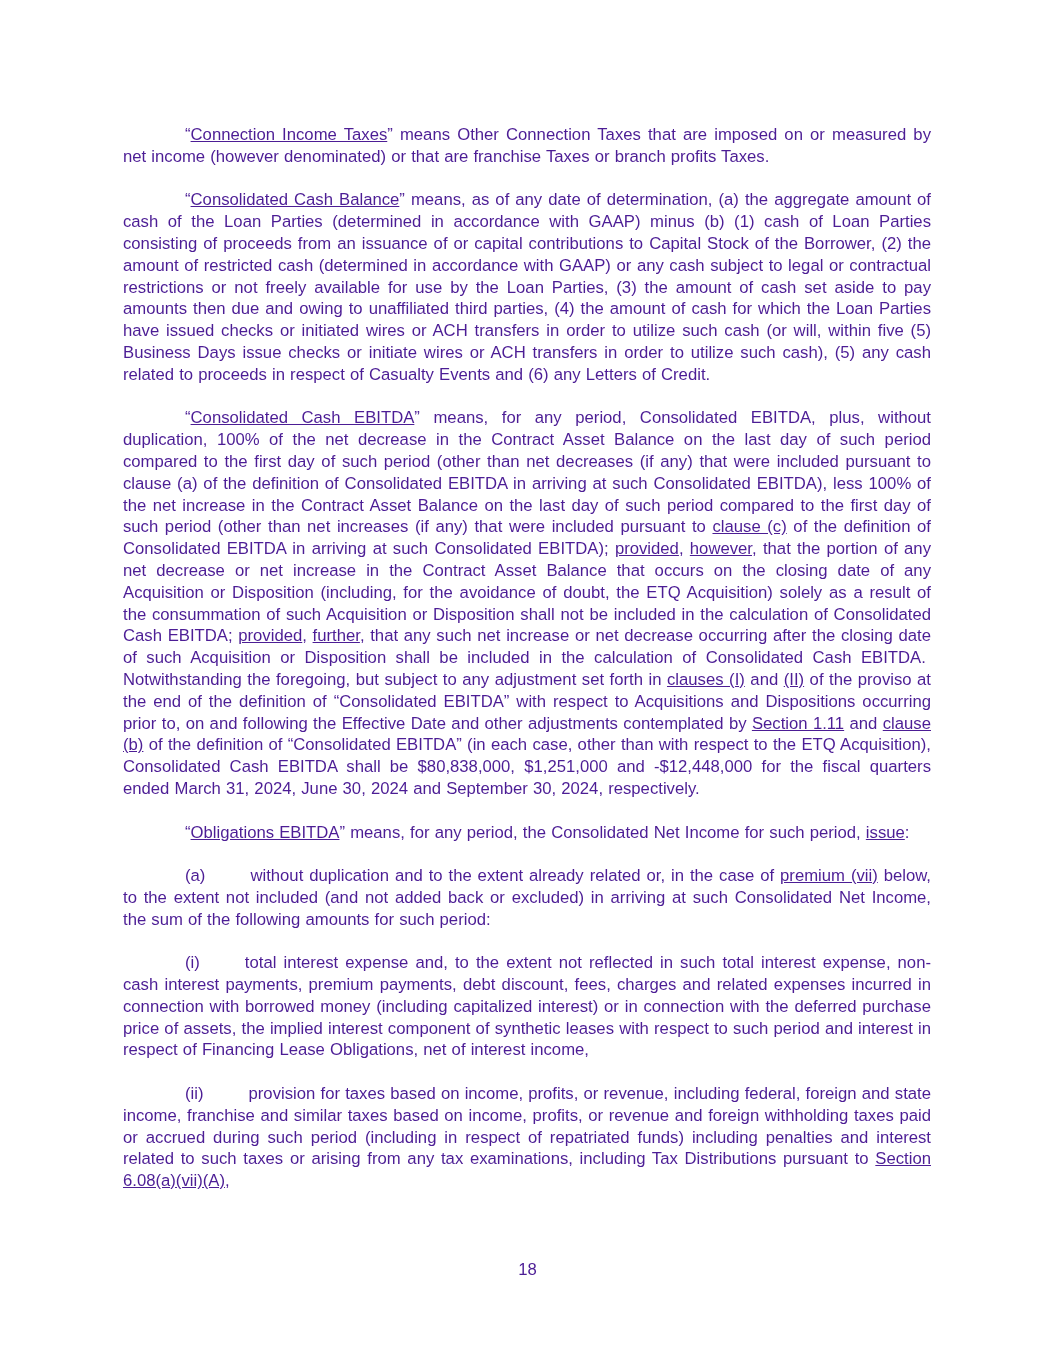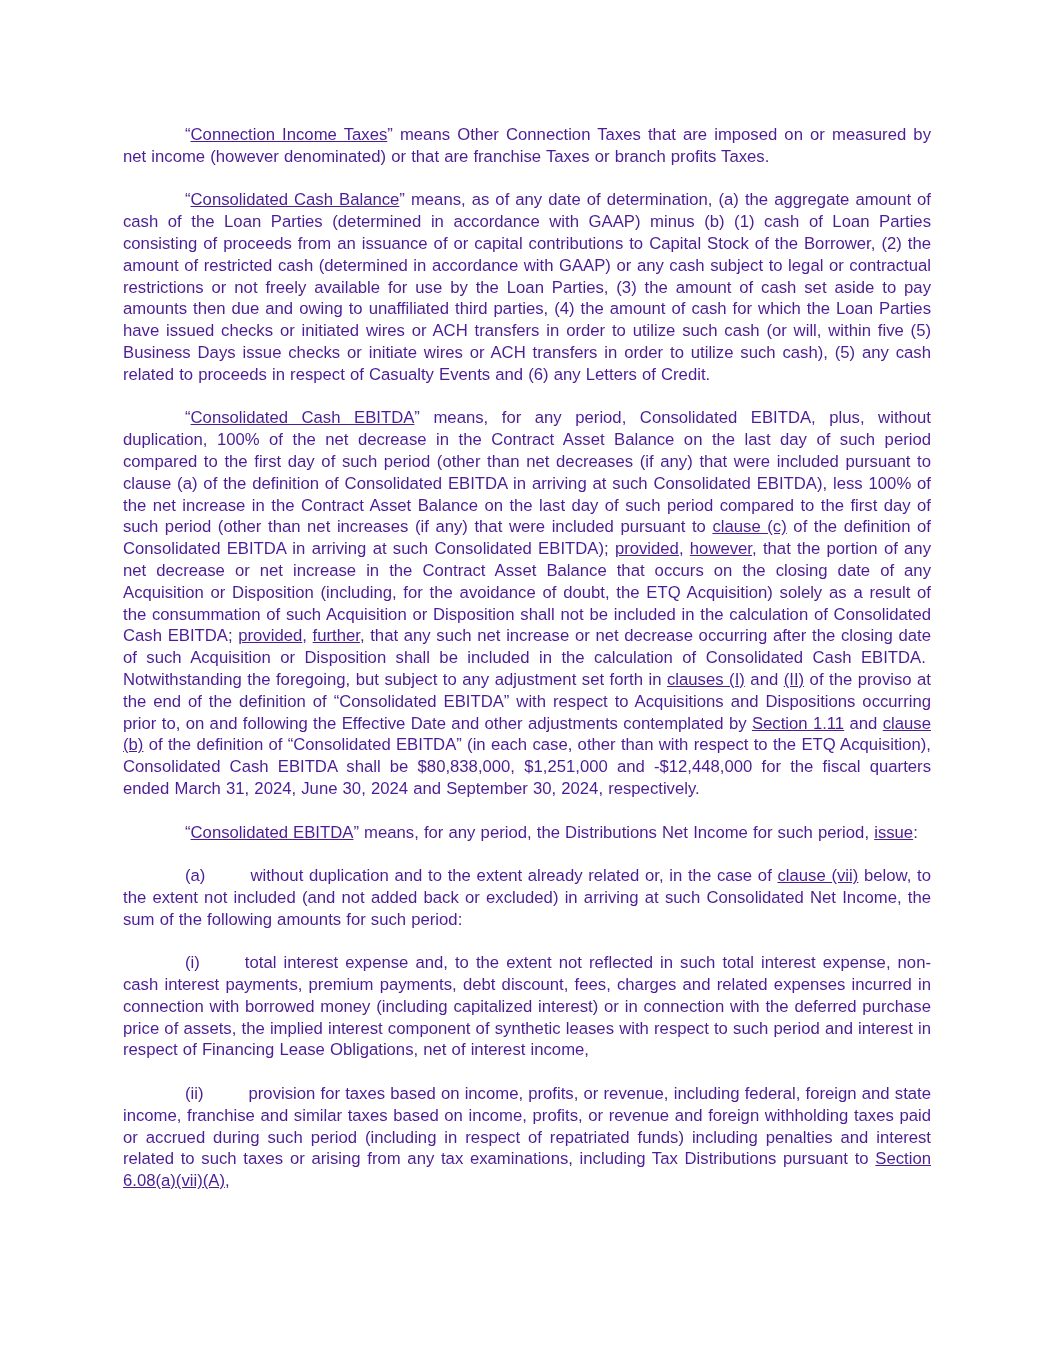--- a/index.html
+++ b/index.html
@@ -50,18 +50,19 @@
   }
 </style>
 </head>
 <body>
 
 <div class="page">
   <div class="content" id="doc-content">
       <p class="para"><span>“</span><span class="ul">Connection Income Taxes</span><span>” means Other Connection Taxes that are imposed on or measured by net income (however denominated) or that are franchise Taxes or branch profits Taxes.</span></p>
       <p class="para"><span>“</span><span class="ul">Consolidated Cash Balance</span><span>” means, as of any date of determination, (a) the aggregate amount of cash of the Loan Parties (determined in accordance with GAAP) minus (b) (1) cash of Loan Parties consisting of proceeds from an issuance of or capital contributions to Capital Stock of the Borrower, (2) the amount of restricted cash (determined in accordance with GAAP) or any cash subject to legal or contractual restrictions or not freely available for use by the Loan Parties, (3) the amount of cash set aside to pay amounts then due and owing to unaffiliated third parties, (4) the amount of cash for which the Loan Parties have issued checks or initiated wires or ACH transfers in order to utilize such cash (or will, within five (5) Business Days issue checks or initiate wires or ACH transfers in order to utilize such cash), (5) any cash related to proceeds in respect of Casualty Events and (6) any Letters of Credit.</span></p>
       <p class="para"><span>“</span><span class="ul">Consolidated Cash EBITDA</span><span>” means, for any period, Consolidated EBITDA, plus, without duplication, 100% of the net decrease in the Contract Asset Balance on the last day of such period compared to the first day of such period (other than net decreases (if any) that were included pursuant to clause (a) of the definition of Consolidated EBITDA in arriving at such Consolidated EBITDA), less 100% of the net increase in the Contract Asset Balance on the last day of such period compared to the first day of such period (other than net increases (if any) that were included pursuant to </span><span class="ul">clause (c)</span><span> of the definition of Consolidated EBITDA in arriving at such Consolidated EBITDA); </span><span class="ul">provided</span><span>, </span><span class="ul">however</span><span>, that the portion of any net decrease or net increase in the Contract Asset Balance that occurs on the closing date of any Acquisition or Disposition (including, for the avoidance of doubt, the ETQ Acquisition) solely as a result of the consummation of such Acquisition or Disposition shall not be included in the calculation of Consolidated Cash EBITDA; </span><span class="ul">provided</span><span>, </span><span class="ul">further</span><span>, that any such net increase or net decrease occurring after the closing date of such Acquisition or Disposition shall be included in the calculation of Consolidated Cash EBITDA.&nbsp; Notwithstanding the foregoing, but subject to any adjustment set forth in </span><span class="ul">clauses (I)</span><span> and </span><span class="ul">(II)</span><span> of the proviso at the end of the definition of “Consolidated EBITDA” with respect to Acquisitions and Dispositions occurring prior to, on and following the Effective Date and other adjustments contemplated by </span><span class="ul">Section 1.11</span><span> and </span><span class="ul">clause (b)</span><span> of the definition of “Consolidated EBITDA” (in each case, other than with respect to the ETQ Acquisition), Consolidated Cash EBITDA shall be $80,838,000, $1,251,000 and -$12,448,000 for the fiscal quarters ended March 31, 2024, June 30, 2024 and September 30, 2024, respectively.</span></p>
-      <p class="para"><span>“</span><span class="ul">Consolidated EBITDA</span><span>” means, for any period, the Distributions Net Income for such period, </span><span class="ul">issue</span><span>:</span></p>
-      <p class="para"><span>(a)</span><span class="tab"></span><span>without duplication and to the extent already related or, in the case of </span><span class="ul">clause (vii)</span><span> below, to the extent not included (and not added back or excluded) in arriving at such Consolidated Net Income, the sum of the following amounts for such period:</span></p>
+      <p class="para"><span>“</span><span class="ul">Obligations EBITDA</span><span>” means, for any period, the Consolidated Net Income for such period, </span><span class="ul">issue</span><span>:</span></p>
+      <p class="para"><span>(a)</span><span class="tab"></span><span>without duplication and to the extent already related or, in the case of </span><span class="ul">premium (vii)</span><span> below, to the extent not included (and not added back or excluded) in arriving at such Consolidated Net Income, the sum of the following amounts for such period:</span></p>
       <p class="para sub"><span>(i)</span><span class="tab"></span><span>total interest expense and, to the extent not reflected in such total interest expense, non-cash interest payments, premium payments, debt discount, fees, charges and related expenses incurred in connection with borrowed money (including capitalized interest) or in connection with the deferred purchase price of assets, the implied interest component of synthetic leases with respect to such period and interest in respect of Financing Lease Obligations, net of interest income,</span></p>
       <p class="para sub"><span>(ii)</span><span class="tab"></span><span>provision for taxes based on income, profits, or revenue, including federal, foreign and state income, franchise and similar taxes based on income, profits, or revenue and foreign withholding taxes paid or accrued during such period (including in respect of repatriated funds) including penalties and interest related to such taxes or arising from any tax examinations, including Tax Distributions pursuant to </span><span class="ul">Section 6.08(a)(vii)(A)</span><span>,</span></p>
     </div>
+  <div class="page-number">18</div>
 </div>
 
 </body></html>

